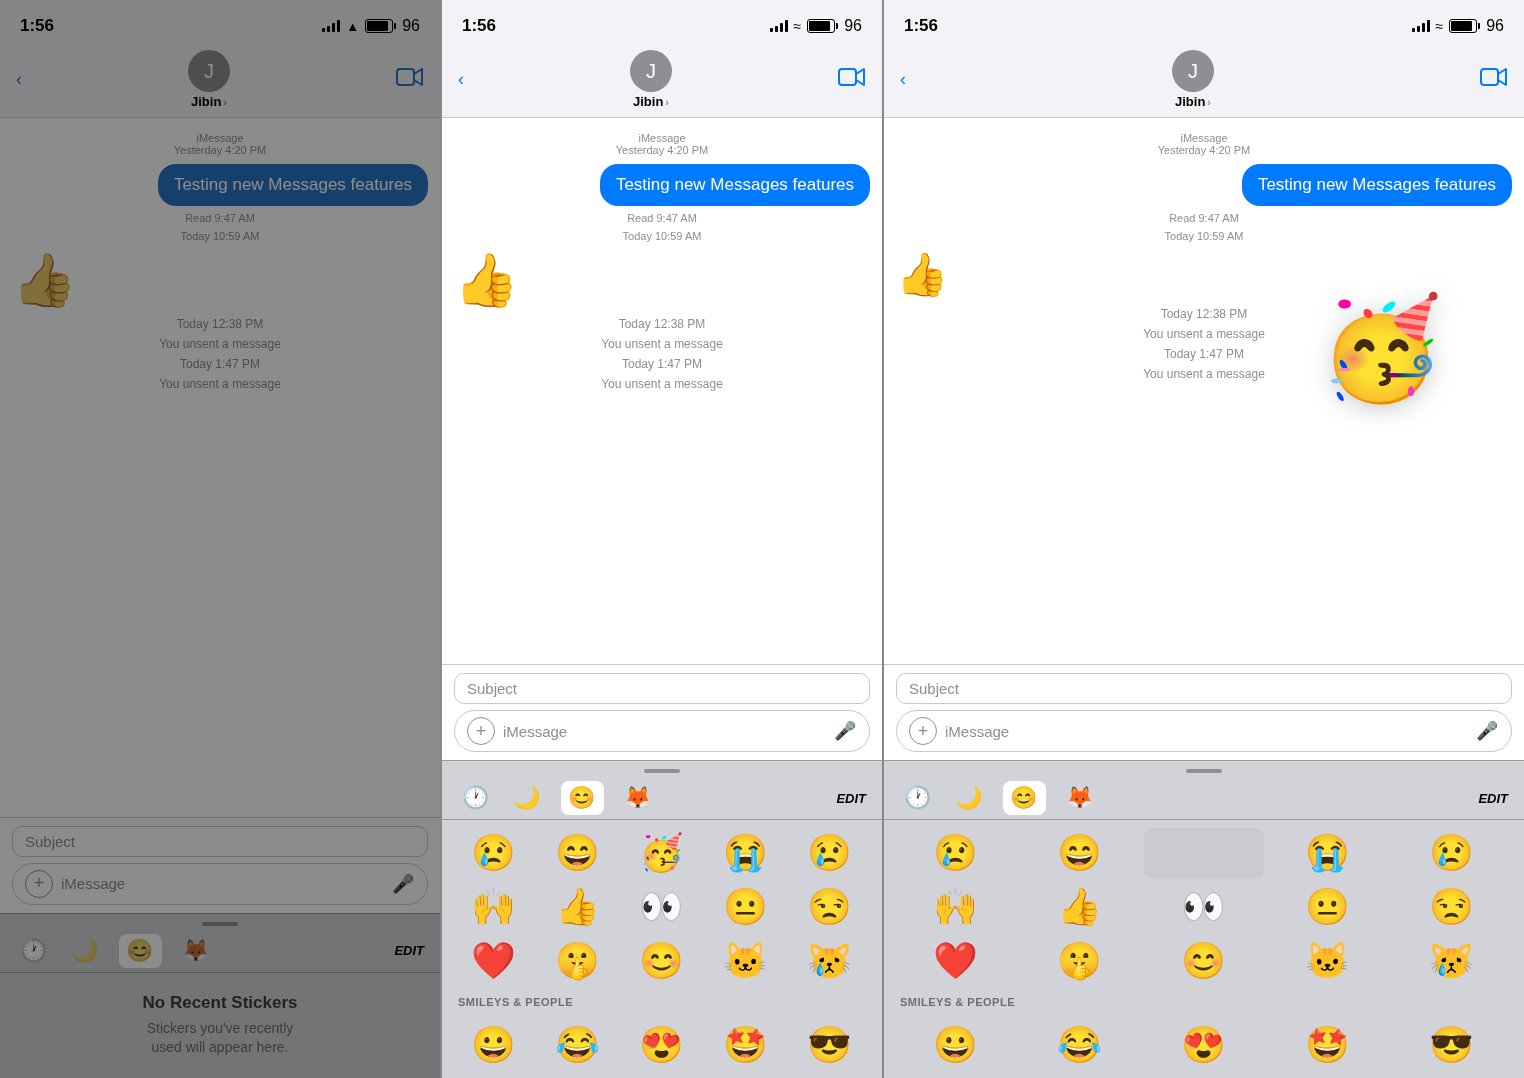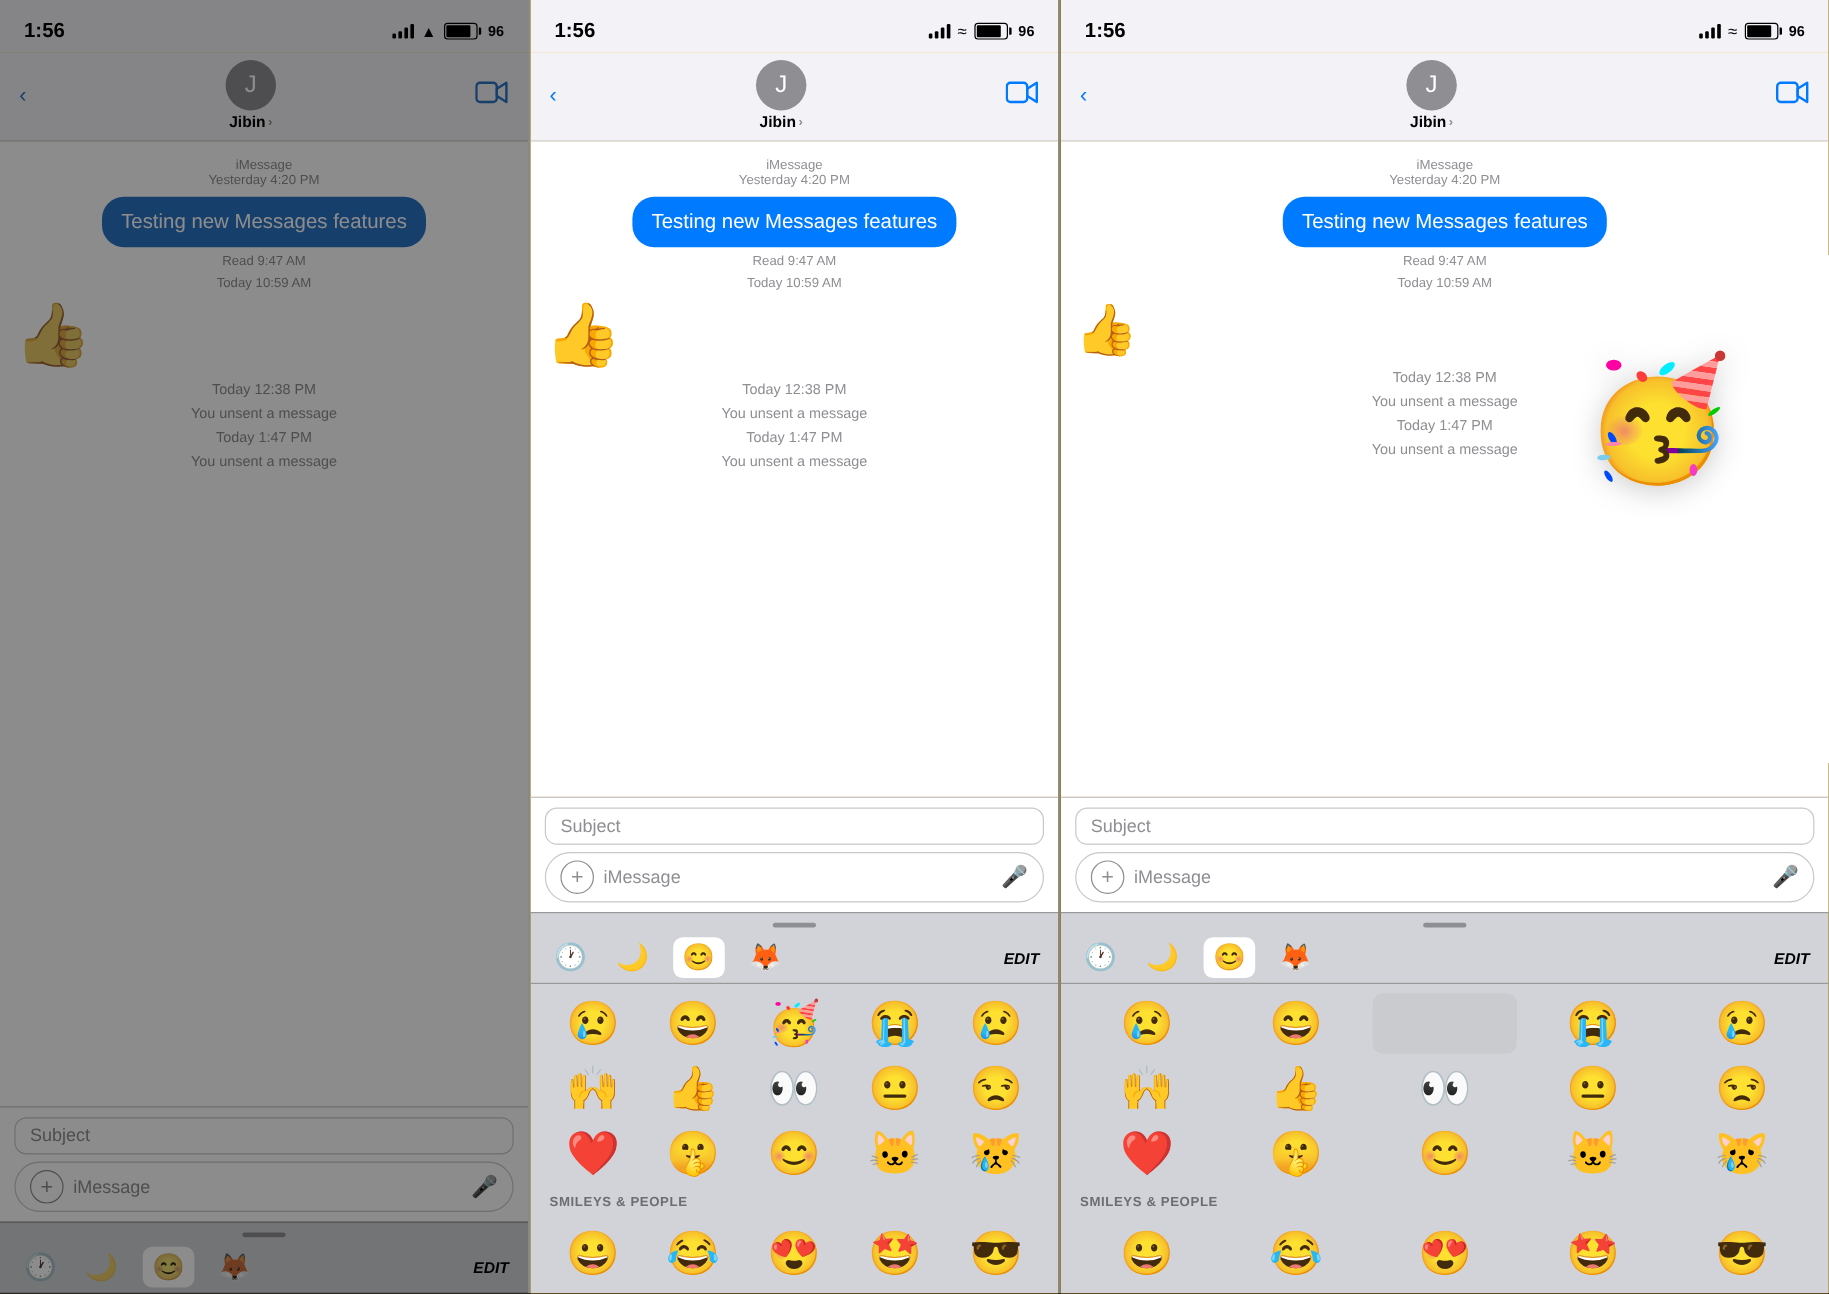--- a/index.html
+++ b/index.html
@@ -78,22 +78,22 @@
       position: absolute;
       right: -4px;
       top: 50%;
       transform: translateY(-50%);
       width: 2px;
       height: 6px;
       background: #000;
       border-radius: 0 1px 1px 0;
     }
     .battery-label {
-      font-size: 12px;
-      font-weight: 700;
+      font-size: 16px;
+      font-weight: 400;
       margin-left: 3px;
     }
 
     
     .nav-bar {
       display: flex;
       align-items: center;
       justify-content: space-between;
       padding: 6px 16px 8px;
       background: #f2f2f7;
@@ -151,21 +151,21 @@
       overflow: hidden;
     }
     .message-meta {
       text-align: center;
       font-size: 11px;
       color: #8e8e93;
       margin: 6px 0 4px;
     }
     .message-bubble-row {
       display: flex;
-      justify-content: center;
+      justify-content: flex-end;
       margin: 4px 0;
     }
     .message-bubble {
       background: #007aff;
       color: #fff;
       border-radius: 18px;
       padding: 10px 16px;
       max-width: 75%;
       font-size: 17px;
       font-weight: 400;
@@ -401,20 +401,24 @@
   <div class="emoji-picker">
     <div class="emoji-picker-handle">
       <div class="handle-bar"></div>
     </div>
     <div class="emoji-tabs">
       <div class="emoji-tab">🕐</div>
       <div class="emoji-tab">🌙</div>
       <div class="emoji-tab active">😊</div>
       <div class="emoji-tab">🦊</div>
       <button class="edit-btn">EDIT</button>
+    </div>
+    <div class="left-no-recent">
+      <div class="no-recent-title">No Recent Stickers</div>
+      <div class="no-recent-sub">Stickers you've recently<br>used will appear here.</div>
     </div>
   </div>
 </div>
 
 <div class="panel-divider"></div>
 
 <div class="phone-panel" style="max-width:440px;">
 
   <div class="status-bar">
     <span class="status-time">1:56</span>

